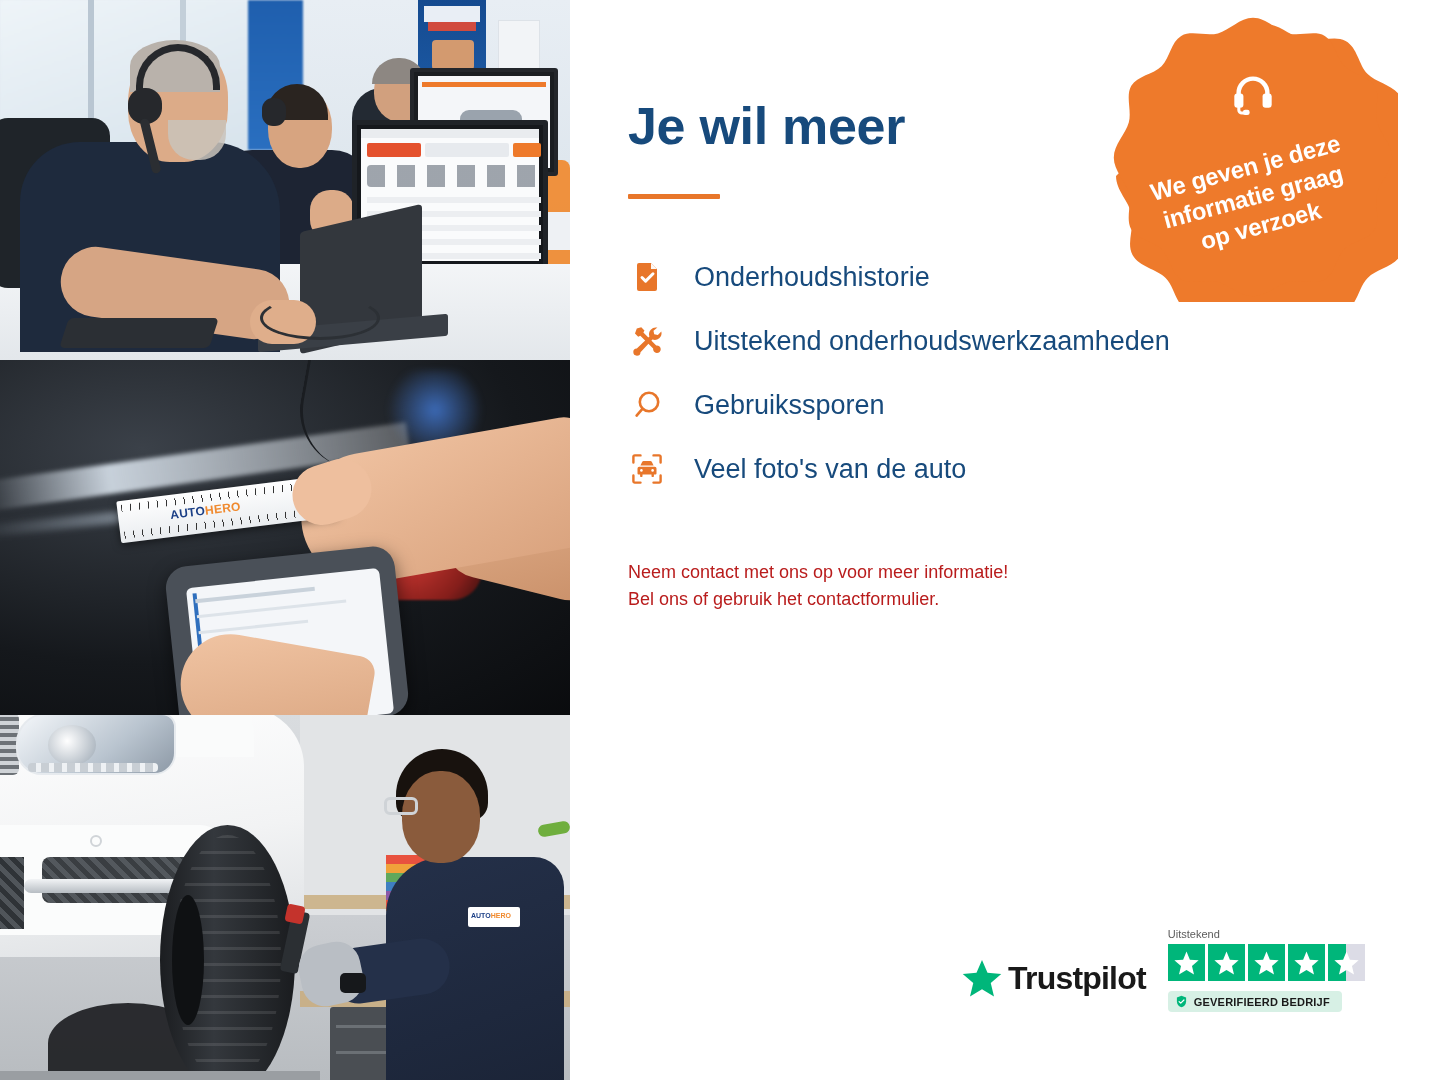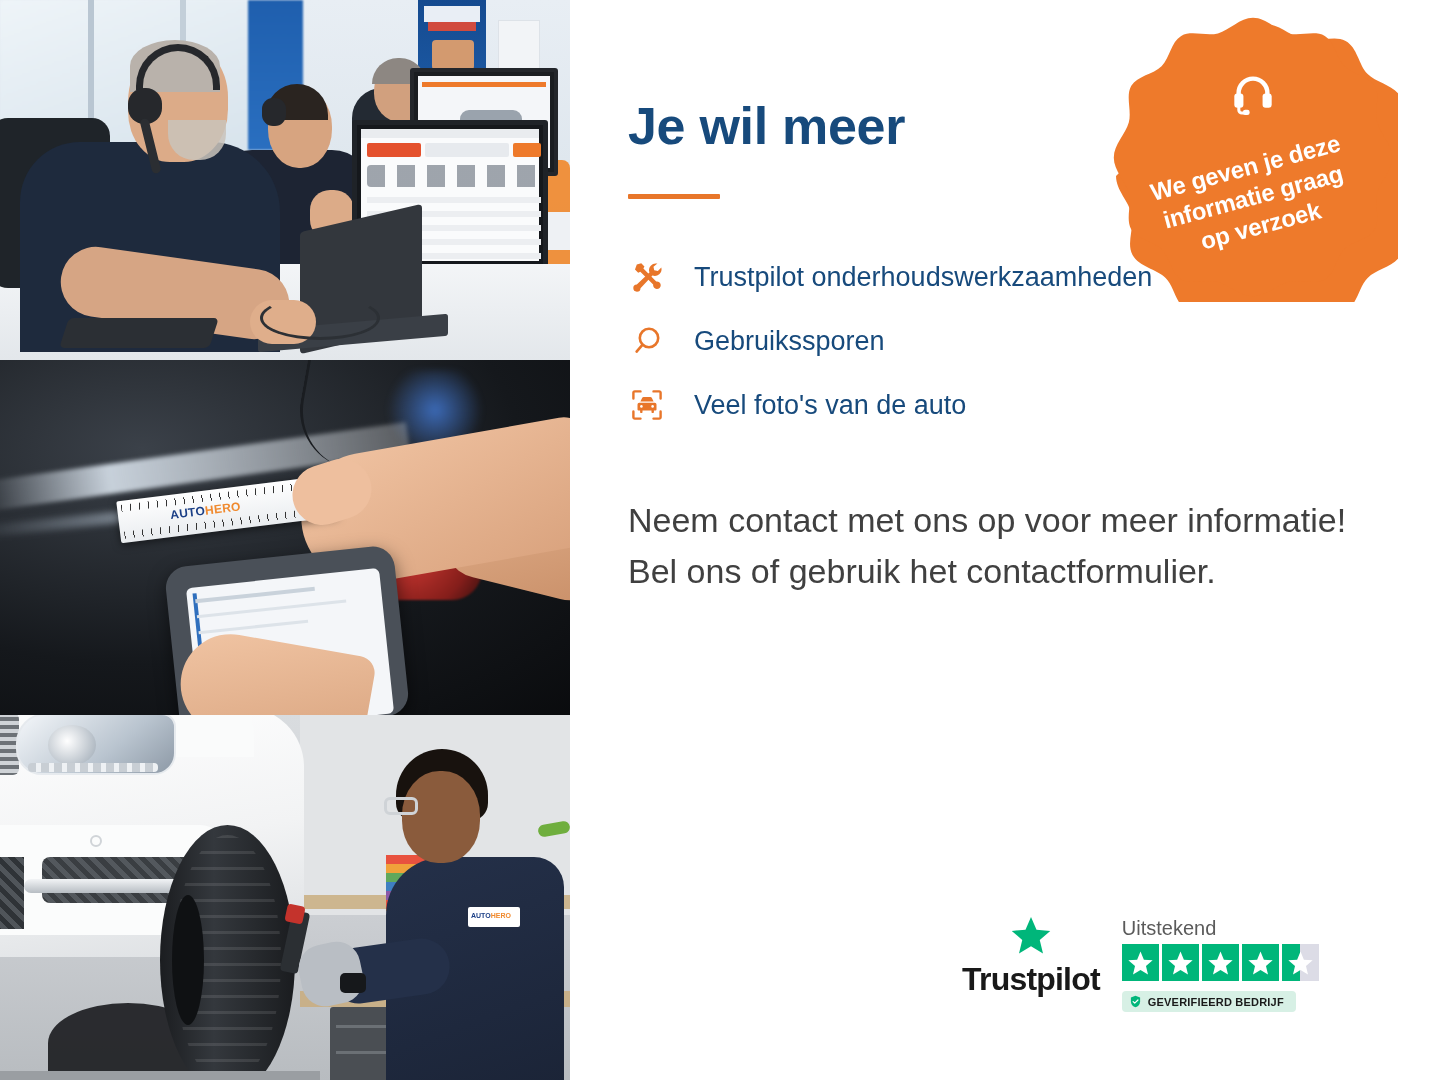--- a/index.html
+++ b/index.html
@@ -310,22 +310,22 @@
   }
 
   .contact-block { margin-top: 58px; }
   .phone-line {
     color: #17426e;
     font-size: 28px;
     font-weight: 700;
     letter-spacing: -0.1px;
   }
   .contact-text {
-    color: #404040;
-    font-size: 34px;
+    color: #b91c1c;
+    font-size: 18px;
     font-weight: 400;
     line-height: 1.5;
     margin-top: 10px;
     max-width: 740px;
   }
 
   
   .badge {
     position: absolute;
     left: 538px;
@@ -356,26 +356,26 @@
 
   
   .trustpilot {
     position: absolute;
     left: 392px;
     bottom: 68px;
     display: flex;
     align-items: flex-end;
     gap: 22px;
   }
-  .tp-logo { display: flex; align-items: center; gap: 6px; padding-bottom: 14px; flex-direction: column; }
+  .tp-logo { display: flex; align-items: center; gap: 6px; padding-bottom: 14px; }
   .tp-logo-text {
     font-size: 32px; font-weight: 700; color: #191919; letter-spacing: -0.8px;
   }
   .tp-right { display: flex; flex-direction: column; gap: 4px; }
-  .tp-rating-label { font-size: 20px; color: #5b5b5b; font-weight: 400; }
+  .tp-rating-label { font-size: 11px; color: #5b5b5b; font-weight: 400; }
   .tp-stars { display: flex; gap: 3px; }
   .tp-star {
     width: 37px; height: 37px; background: #00b67a;
     display: flex; align-items: center; justify-content: center;
   }
   .tp-star.half {
     background: linear-gradient(90deg,#00b67a 0 50%, #dcdce6 50% 100%);
   }
   .tp-verified {
     margin-top: 6px;
@@ -529,31 +529,41 @@
   <div class="content">
 
     <h1 class="headline">
       <span>Je wil meer</span><br>
     </h1>
 
     <div class="divider"></div>
 
     <ul class="features">
 
+      <li class="feature">
+        <span class="feature-icon">
+          <svg viewBox="0 0 32 32" width="32" height="32" aria-hidden="true">
+            <path d="M8 2h12l6 6v20a2 2 0 0 1-2 2H8a2 2 0 0 1-2-2V4a2 2 0 0 1 2-2z" fill="#e8762a"></path>
+            <path d="M20 2l6 6h-6z" fill="#ffffff" opacity=".95"></path>
+            <path d="M11 16.5l3.6 3.6L22 12.8" fill="none" stroke="#ffffff" stroke-width="3" stroke-linecap="round" stroke-linejoin="round"></path>
+          </svg>
+        </span>
+        <span class="feature-label">Onderhoudshistorie</span>
+      </li>
 
       <li class="feature">
         <span class="feature-icon">
           <svg viewBox="0 0 32 32" width="34" height="34" aria-hidden="true">
             <g fill="#e8762a">
               <path d="M6.4 4.2l4.2-1.1 3.0 3.0-1.0 2.0 12.1 12.1a3.6 3.6 0 1 1-2.9 2.9L9.7 11.0l-2.0 1.0-3.0-3.0z"></path>
               <path d="M25.8 3.4a6.4 6.4 0 0 0-7.5 8.4L6.4 23.0a3.4 3.4 0 1 0 3.5 3.5L21.1 14.6a6.4 6.4 0 0 0 8.4-7.5l-3.3 3.3-3.4-.7-.7-3.4z"></path>
             </g>
           </svg>
         </span>
-        <span class="feature-label">Trustpilot onderhoudswerkzaamheden</span>
+        <span class="feature-label">Uitstekend onderhoudswerkzaamheden</span>
       </li>
 
       <li class="feature">
         <span class="feature-icon">
           <svg viewBox="0 0 32 32" width="32" height="32" aria-hidden="true">
             <circle cx="18" cy="13" r="9.2" fill="none" stroke="#e8762a" stroke-width="2.6"></circle>
             <path d="M11.4 19.8L5.6 26.6" fill="none" stroke="#e8762a" stroke-width="2.6" stroke-linecap="round"></path>
           </svg>
         </span>
         <span class="feature-label">Gebruikssporen</span>

